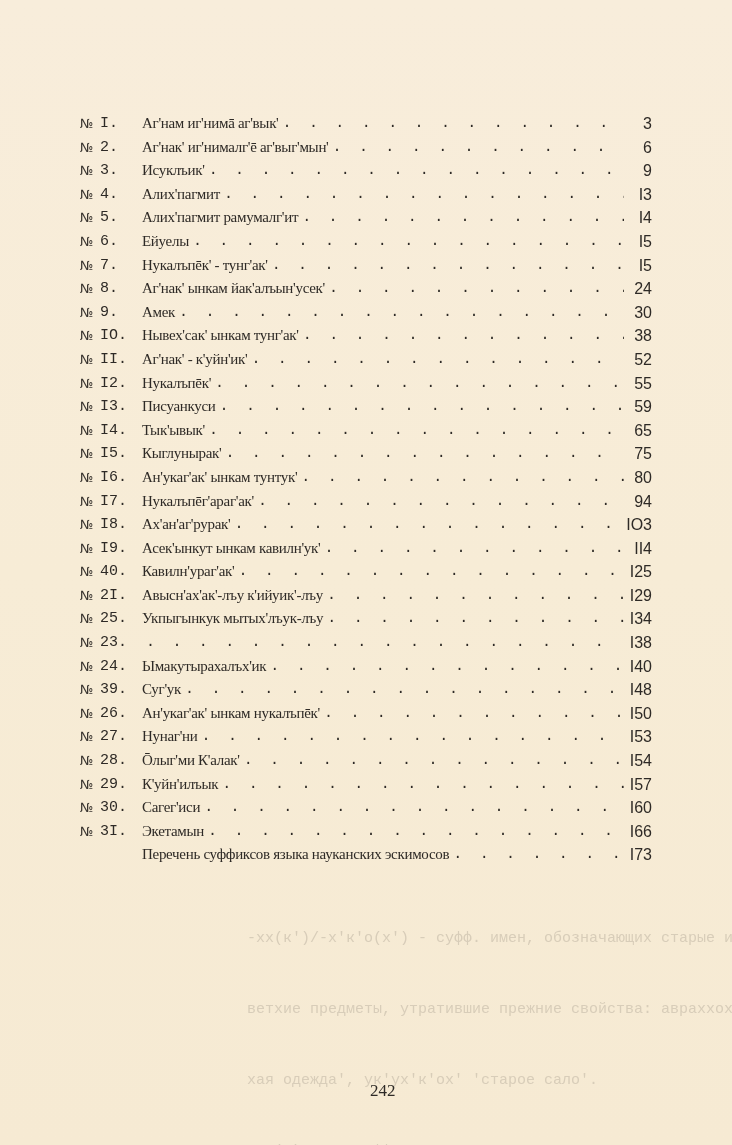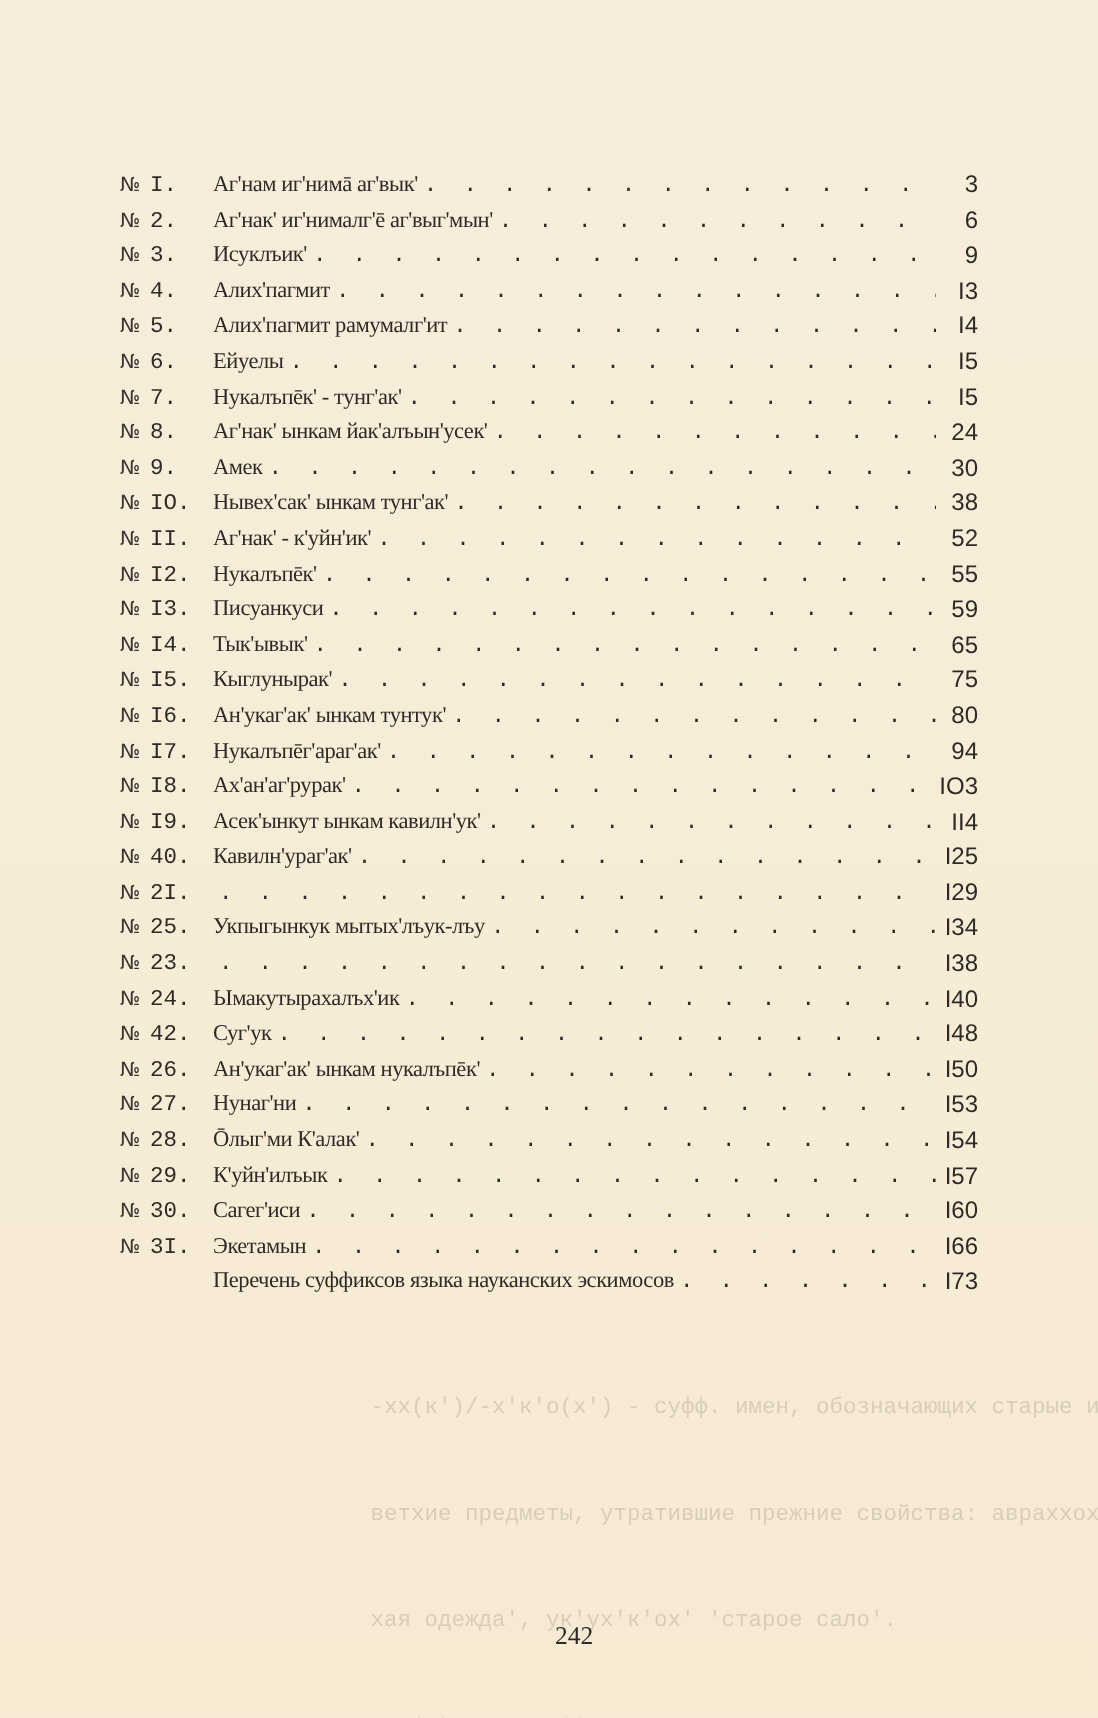--- a/index.html
+++ b/index.html
@@ -199,20 +199,21 @@
       <div class="row">
         <span class="mark">№</span>
         <span class="num">40.</span>
         <span class="title">Кавилн'ураг'ак'</span>
         <span class="dots">. . . . . . . . . . . . . . . . . . . . . . . . . . . . . . . . . . . . . . . . . . . . . . . . . . . . . . . . . . . . </span>
         <span class="page-no">I25</span>
       </div>
       <div class="row">
         <span class="mark">№</span>
         <span class="num">2I.</span>
+        <span class="title">Авысн'ах'ак'-лъу к'ийуик'-лъу</span>
         <span class="dots">. . . . . . . . . . . . . . . . . . . . . . . . . . . . . . . . . . . . . . . . . . . . . . . . . . . . . . . . . . . . </span>
         <span class="page-no">I29</span>
       </div>
       <div class="row">
         <span class="mark">№</span>
         <span class="num">25.</span>
         <span class="title">Укпыгынкук мытых'лъук-лъу</span>
         <span class="dots">. . . . . . . . . . . . . . . . . . . . . . . . . . . . . . . . . . . . . . . . . . . . . . . . . . . . . . . . . . . . </span>
         <span class="page-no">I34</span>
       </div>
@@ -224,21 +225,21 @@
       </div>
       <div class="row">
         <span class="mark">№</span>
         <span class="num">24.</span>
         <span class="title">Ымакутырахалъх'ик</span>
         <span class="dots">. . . . . . . . . . . . . . . . . . . . . . . . . . . . . . . . . . . . . . . . . . . . . . . . . . . . . . . . . . . . </span>
         <span class="page-no">I40</span>
       </div>
       <div class="row">
         <span class="mark">№</span>
-        <span class="num">42.</span>
+        <span class="num">39.</span>
         <span class="title">Суг'ук</span>
         <span class="dots">. . . . . . . . . . . . . . . . . . . . . . . . . . . . . . . . . . . . . . . . . . . . . . . . . . . . . . . . . . . . </span>
         <span class="page-no">I48</span>
       </div>
       <div class="row">
         <span class="mark">№</span>
         <span class="num">26.</span>
         <span class="title">Ан'укаг'ак' ынкам нукалъпēк'</span>
         <span class="dots">. . . . . . . . . . . . . . . . . . . . . . . . . . . . . . . . . . . . . . . . . . . . . . . . . . . . . . . . . . . . </span>
         <span class="page-no">I50</span>

